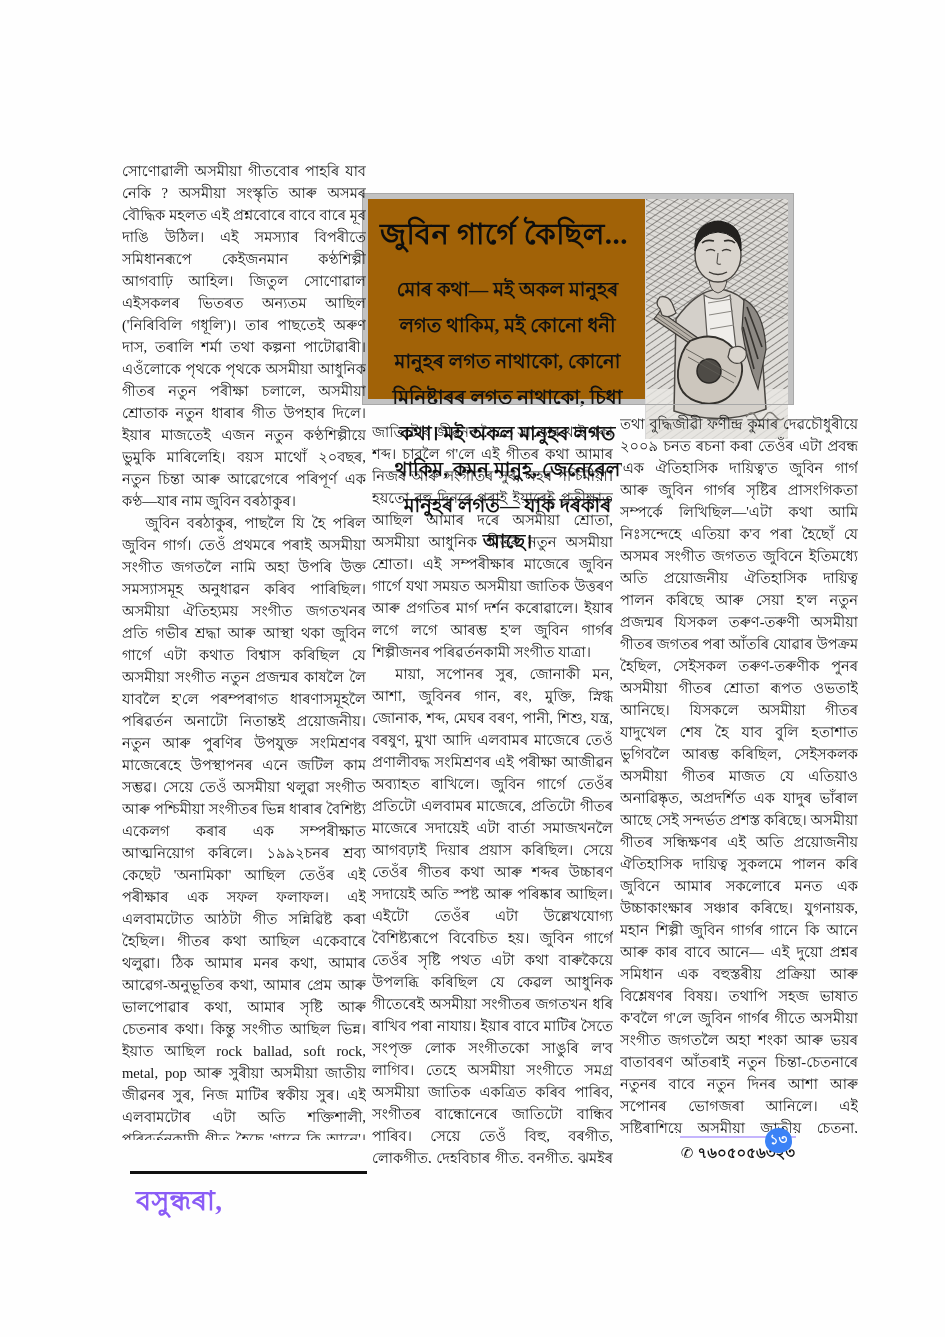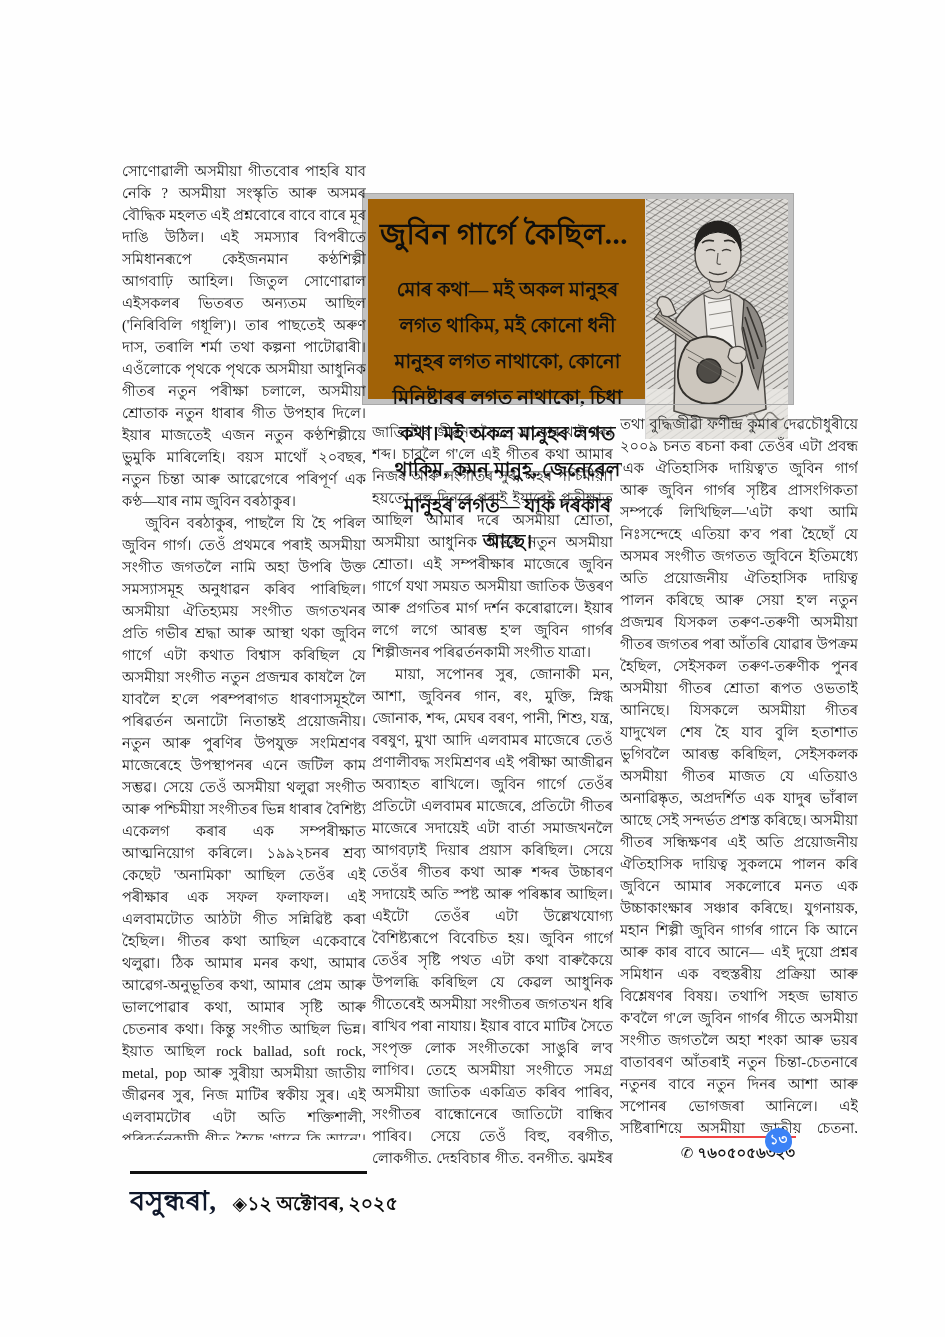--- a/index.html
+++ b/index.html
@@ -64,21 +64,21 @@
     margin-top: 0px;
     border-left: 1px solid #d9d9d9;
     background: #eceae7;
     overflow: hidden;
   }
 
   .phone-block {
     position: absolute;
     left: 680px; top: 1136px;
     width: 116px;
-    border-top: 2px solid #ef4444;
+    border-top: 2px solid #c4b5fd;
     padding-top: 3px;
     text-align: center;
     font-size: 15px;
     font-weight: bold;
     white-space: nowrap;
   }
   .page-badge {
     position: absolute;
     left: 765px; top: 1128px;
     width: 27px; height: 25px;
@@ -101,22 +101,23 @@
     position: absolute;
     left: 130px; top: 1180px;
     display: flex;
     align-items: baseline;
     white-space: nowrap;
   }
   .masthead {
     font-size: 27px;
     font-weight: bold;
     letter-spacing: 0.5px;
-    color: #0f172a;
+    color: #8b5cf6;
     margin-right: 16px;
+    margin-left: 6px;
   }
   .issue-date {
     font-size: 19px;
     font-weight: bold;
     color: #0b0b0b;
   }
 </style>
 </head>
 <body>
 
@@ -191,14 +192,13 @@
   <p>তথা বুদ্ধিজীৱী ফণীন্দ্ৰ কুমাৰ দেৱচৌধুৰীয়ে ২০০৯ চনত ৰচনা কৰা তেওঁৰ এটা প্ৰবন্ধ 'এক ঐতিহাসিক দায়িত্ব'ত জুবিন গাৰ্গ আৰু জুবিন গাৰ্গৰ সৃষ্টিৰ প্ৰাসংগিকতা সম্পৰ্কে লিখিছিল—'এটা কথা আমি নিঃসন্দেহে এতিয়া ক'ব পৰা হৈছোঁ যে অসমৰ সংগীত জগতত জুবিনে ইতিমধ্যে অতি প্ৰয়োজনীয় ঐতিহাসিক দায়িত্ব পালন কৰিছে আৰু সেয়া হ'ল নতুন প্ৰজন্মৰ যিসকল তৰুণ-তৰুণী অসমীয়া গীতৰ জগতৰ পৰা আঁতৰি যোৱাৰ উপক্ৰম হৈছিল, সেইসকল তৰুণ-তৰুণীক পুনৰ অসমীয়া গীতৰ শ্ৰোতা ৰূপত ওভতাই আনিছে। যিসকলে অসমীয়া গীতৰ যাদুখেল শেষ হৈ যাব বুলি হতাশাত ভুগিবলৈ আৰম্ভ কৰিছিল, সেইসকলক অসমীয়া গীতৰ মাজত যে এতিয়াও অনাৱিষ্কৃত, অপ্ৰদৰ্শিত এক যাদুৰ ভাঁৰাল আছে সেই সন্দৰ্ভত প্ৰশস্ত কৰিছে। অসমীয়া গীতৰ সন্ধিক্ষণৰ এই অতি প্ৰয়োজনীয় ঐতিহাসিক দায়িত্ব সুকলমে পালন কৰি জুবিনে আমাৰ সকলোৰে মনত এক উচ্চাকাংক্ষাৰ সঞ্চাৰ কৰিছে। যুগনায়ক, মহান শিল্পী জুবিন গাৰ্গৰ গানে কি আনে আৰু কাৰ বাবে আনে— এই দুয়ো প্ৰশ্নৰ সমিধান এক বহুস্তৰীয় প্ৰক্ৰিয়া আৰু বিশ্লেষণৰ বিষয়। তথাপি সহজ ভাষাত ক'বলৈ গ'লে জুবিন গাৰ্গৰ গীতে অসমীয়া সংগীত জগতলৈ অহা শংকা আৰু ভয়ৰ বাতাবৰণ আঁতৰাই নতুন চিন্তা-চেতনাৰে নতুনৰ বাবে নতুন দিনৰ আশা আৰু সপোনৰ ভোগজৰা আনিলে। এই সৃষ্টিৰাশিয়ে অসমীয়া জাতীয় চেতনা, জাতীয় গৰিমা, জাতীয় ঐতিহ্য ৰক্ষণৰ লগতে পশ্চিমীয়া ভিন্ন সংস্কৃতিৰ সমল সংমিশ্ৰণ কৰি অসমীয়া জাতিৰ সৈতে বিশ্ব সংস্কৃতি মিলনৰ এক চিৰ উজ্জ্বল চানেকি প্ৰতিফলিত কৰি গ'ল। জুবিন গাৰ্গৰ এয়া এক অমৰ সম্পৰীক্ষা আছিল। অসমীয়া জাতিৰ হৃদয়ত 'গানে কি আনে' গীতটি সদায়েই প্ৰতিধ্বনিত হৈ থাকিব, ই চিৰকাললৈ বাজি থাকিব। ❖</p>
 </div>
 
 <div class="phone-block">✆ ৭৬০৫০৫৬৩২৩</div>
 
 <div class="page-badge">১৩</div>
 
 <div class="footer-rule"></div>
 <div class="footer">
   <span class="masthead">বসুন্ধৰা,</span>
-  <span class="issue-date">◈১২ অক্টোবৰ, ২০২৫</span>
 </div>
 
 </body></html>

